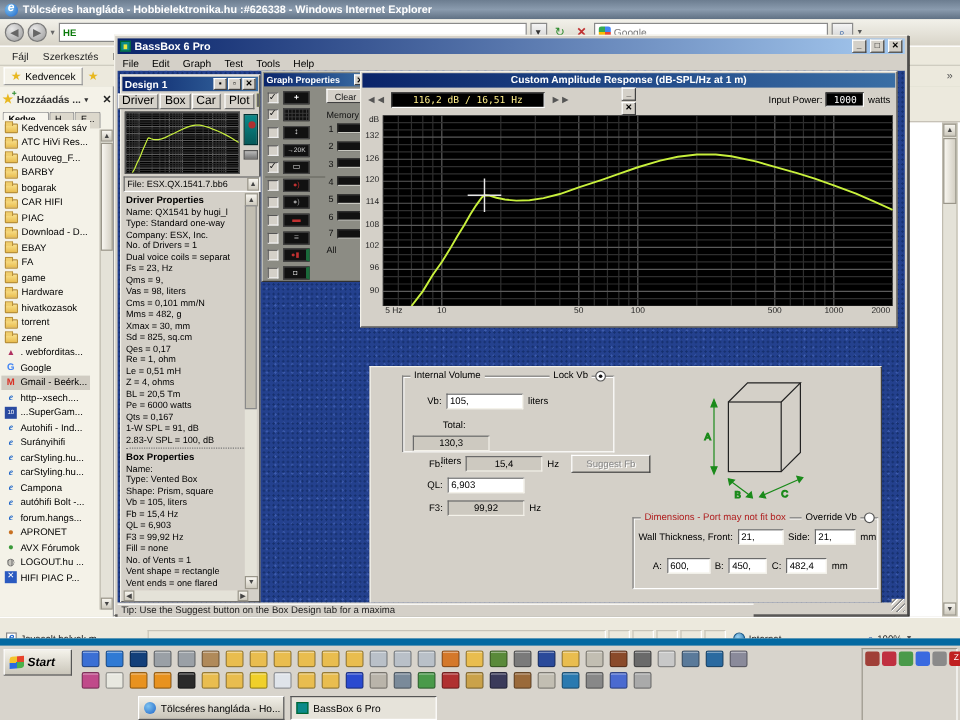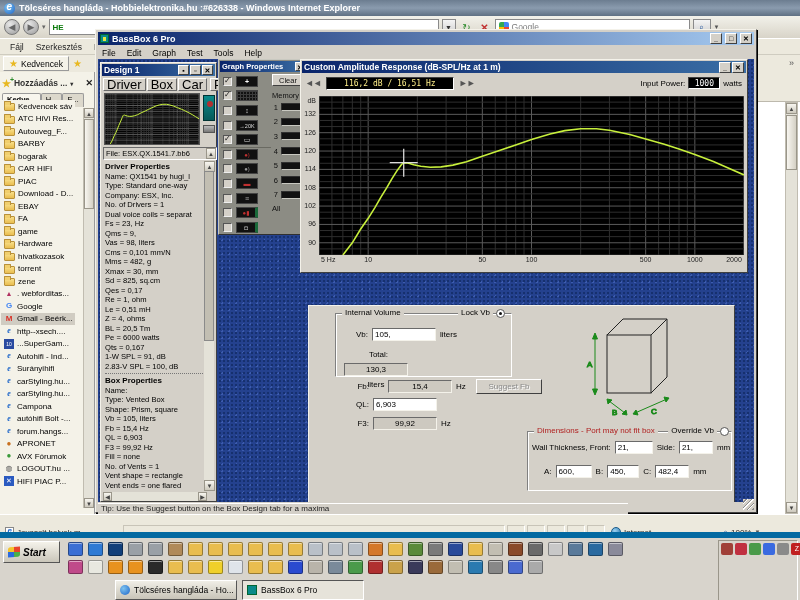--- a/index.html
+++ b/index.html
@@ -74,21 +74,21 @@
   .winbtn { width:12px; height:11px; background:#d4d0c8; border:1px solid; border-color:#fff #404040 #404040 #fff; font-size:7px; line-height:9px; text-align:center; font-weight:bold; color:#000; flex:none; }
   .bb-menubar { position:absolute; left:2px; top:16px; right:2px; height:13px; display:flex; gap:11px; padding:0 4px; font-size:8.5px; align-items:center; background:#d4d0c8; }
   .bb-client { position:absolute; left:2px; top:29px; right:2px; height:443px; background:#24418e; background-image:radial-gradient(#16306e 1px, transparent 1px), radial-gradient(#3d5cae 1px, transparent 1px); background-size:4px 4px, 7px 7px; background-position:0 0, 2px 3px; overflow:hidden; }
   .bb-tipbar { position:absolute; left:2px; top:473px; width:530px; height:11px; background:#d4d0c8; border-top:1px solid #fff; font-size:8px; padding:0 3px; color:#222; overflow:hidden; white-space:nowrap; }
   .bb-grip { position:absolute; right:2px; bottom:2px; width:11px; height:11px; background:repeating-linear-gradient(135deg,#d4d0c8 0 2px,#8a8a8a 2px 3px,#fff 3px 4px); }
 
   
   .d1 { position:absolute; left:2px; top:3px; width:117px; height:440px; background:#d4d0c8; border:1px solid; border-color:#f4f2ea #404040 #404040 #f4f2ea; }
   .d1-titlebar { position:absolute; left:1px; top:1px; right:1px; height:12px; background:linear-gradient(90deg,#0a246a,#3a6ea5); color:#fff; font-weight:bold; font-size:8.5px; display:flex; align-items:center; padding:0 2px; gap:1px; }
   .d1-titlebar .winbtn { width:11px; height:10px; }
-  .d1-tabs { position:absolute; left:2px; top:15px; width:113px; height:13px; display:flex; gap:1px; font-size:13px; }
+  .d1-tabs { position:absolute; left:2px; top:15px; width:113px; height:13px; display:flex; gap:1px; font-size:10px;justify-content:flex-end; }
   .d1-tab { height:13px; padding:0 3px; background:#d4d0c8; border:1px solid; border-color:#fff #6a6a6a #6a6a6a #fff; line-height:11px; }
   .d1-swatch { width:8px; height:11px; background:#cbe23c; border:1px solid #666; margin-left:1px; }
   .d1-thumb { position:absolute; left:3px; top:30px; width:96px; height:52px; background:#000; border:1px solid #555; }
   .d1-spk { position:absolute; left:102px; top:32px; width:12px; height:26px; background:linear-gradient(#0a8a8a,#065a5a); border:1px solid #033; }
   .d1-spk::after { content:""; position:absolute; left:3px; top:5px; width:6px; height:6px; border-radius:50%; background:#b03030; }
   .d1-slab { position:absolute; left:102px; top:62px; width:12px; height:8px; background:linear-gradient(#bbb,#777); border:1px solid #555; }
   .d1-file { position:absolute; left:2px; top:84px; width:114px; height:13px; background:#d4d0c8; border:1px solid; border-color:#6a6a6a #fff #fff #6a6a6a; font-size:7.5px; padding:1px 12px 0 2px; white-space:nowrap; overflow:hidden; }
   .d1-file .scroll-arrow { position:absolute; right:0; top:0; width:10px; height:11px; }
   .d1-text { position:absolute; left:2px; top:98px; width:104px; height:330px; background:#d4d0c8; overflow:hidden; font-size:7.6px; line-height:9.5px; padding:1px 0 0 2px; white-space:nowrap; }
   .d1-heading { font-weight:bold; font-size:8px; }
@@ -125,21 +125,21 @@
   .gp-right { position:absolute; left:53px; top:14px; width:36px; font-size:7.5px; color:#111; }
   .gp-clear { width:32px; height:12px; background:#d4d0c8; border:1px solid; border-color:#fff #404040 #404040 #fff; text-align:center; line-height:11px; font-size:7.5px; }
   .gp-memlabel { margin-top:5px; font-size:7.5px; }
   .mem-row { height:14.6px; display:flex; align-items:center; gap:3px; }
   .mem-num { width:6px; text-align:right; }
   .mem-slot { width:20px; height:8px; background:#111; border:1px solid; border-color:#303030 #c8c8c0 #c8c8c0 #303030; }
   .gp-all { margin-top:2px; }
 
   
   .gw { position:absolute; left:202px; top:0px; width:448px; height:214px; background:#d4d0c8; border:1px solid; border-color:#f4f2ea #404040 #404040 #f4f2ea; }
-  .gw-titlebar { position:absolute; left:1px; top:1px; right:1px; height:12px; background:linear-gradient(90deg,#0a246a,#3a6ea5); color:#fff; font-weight:bold; font-size:8.5px; display:flex; align-items:center; padding:0 2px; gap:1px; }
+  .gw-titlebar { position:absolute; left:1px; top:1px; right:1px; height:12px; background:linear-gradient(90deg,#0a246a,#3a6ea5); color:#fff; font-weight:bold; font-size:8.5px; display:flex; align-items:center; padding:0 2px; gap:1px;flex-direction:column; }
   .gw-titlebar .sp { flex:1; }
   .gw-toolbar { position:absolute; left:1px; top:14px; right:1px; height:18px; display:flex; align-items:center; font-size:8px; }
   .lr-arrows { color:#555; font-size:9px; letter-spacing:-1px; padding:0 3px; }
   .readout { width:128px; height:13px; background:#000; border:1px solid; border-color:#404040 #fff #fff #404040; color:#ffef8a; font-family:"DejaVu Sans Mono", monospace; font-size:8px; text-align:center; line-height:12px; margin:0 2px; }
   .ipwr-label { margin-left:auto; }
   .ipwr-field { width:32px; height:12px; background:#000; border:1px solid; border-color:#404040 #fff #fff #404040; color:#fff; font-family:"DejaVu Sans Mono", monospace; font-size:8px; text-align:center; line-height:11px; margin:0 3px; }
   .plot { position:absolute; left:18px; top:36px; width:425px; height:159px; background:#000; }
   .ylabels { position:absolute; left:0; top:36px; width:16px; height:159px; font-size:7px; color:#222; }
   .ylabels span { position:absolute; right:1px; }
   .xlabels { position:absolute; left:18px; top:196px; width:425px; height:10px; font-size:7px; color:#222; }

